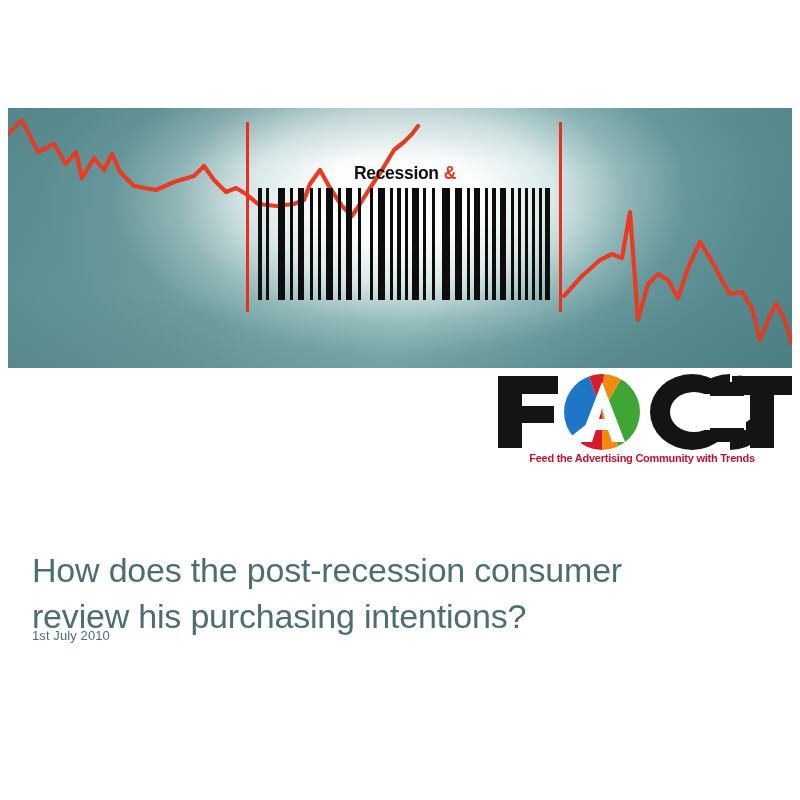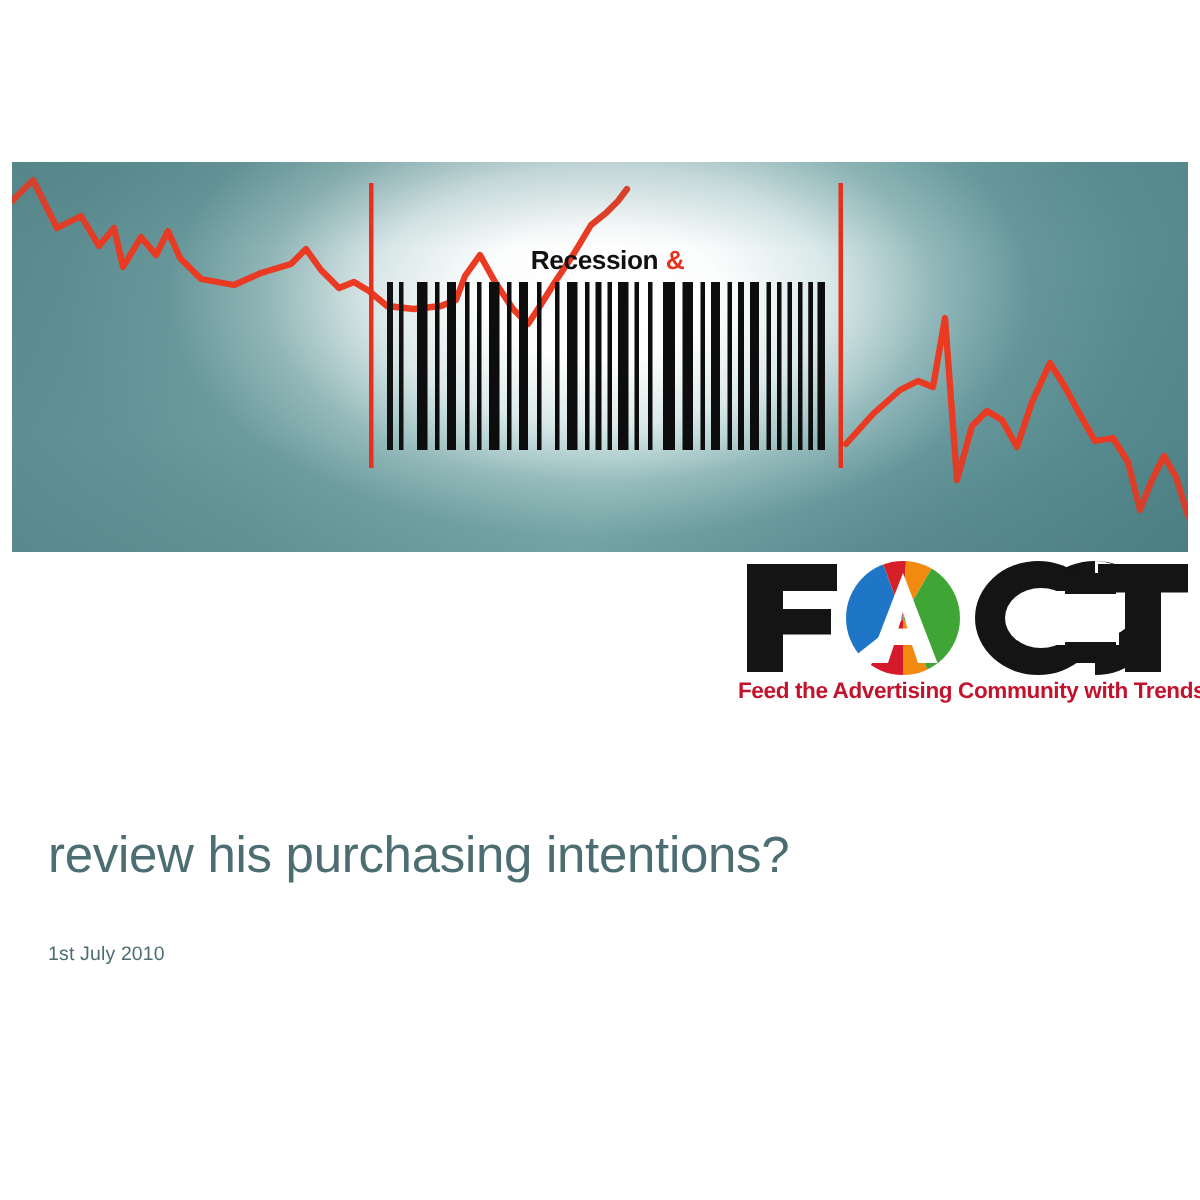--- a/index.html
+++ b/index.html
@@ -135,21 +135,21 @@
     width: 300px;
     height: 82px;
   }
   .logo-tagline {
     position: absolute;
     left: 0;
     top: 82px;
     width: 300px;
     text-align: center;
     font-family: "Liberation Sans", sans-serif;
-    font-size: 15px;
+    font-size: 11px;
     font-weight: bold;
     letter-spacing: -0.25px;
     color: #c5122c;
     white-space: nowrap;
   }
 
   
   .headline {
     position: absolute;
     left: 32px;
@@ -271,18 +271,19 @@
       <ellipse cx="202" cy="42" rx="24" ry="20" fill="#ffffff"></ellipse>
       <rect x="212" y="24" width="42" height="36" fill="#ffffff"></rect>
       <path fill="#141414" d="M218,12 L252,12 L252,26 L218,26 Z M218,58 L252,58 L252,72 L218,72 Z"></path>
 
       <path fill="#141414" d="M240,6 L300,6 L300,25 L282,25 L282,78 L258,78 L258,25 L240,25 Z"></path>
     </svg>
     <div class="logo-tagline">Feed the Advertising Community with Trends</div>
   </div>
 
   <h1 class="headline">
+    <span class="l1">How does the post-recession consumer</span>
     <span class="l2">review his purchasing intentions?</span>
   </h1>
 
   <div class="subdate">1st July 2010</div>
 
 </div>
 
 </body></html>

